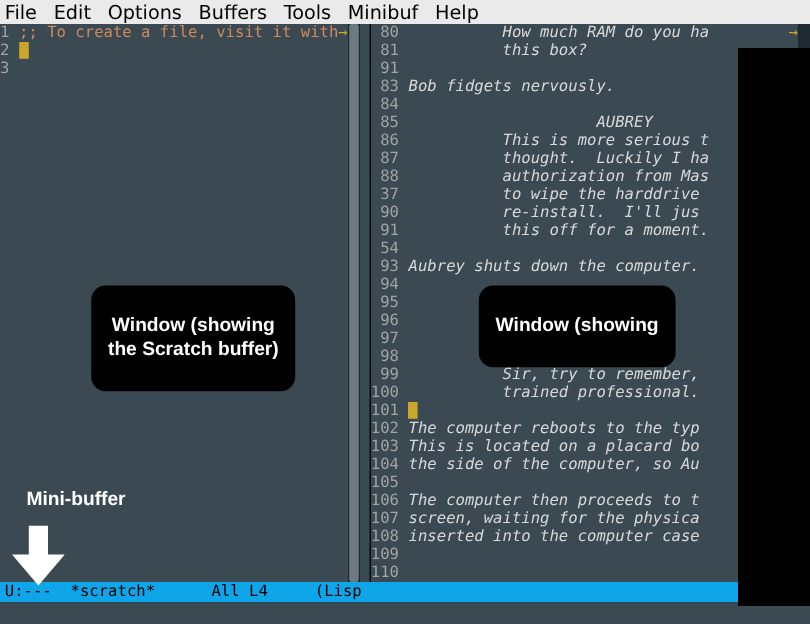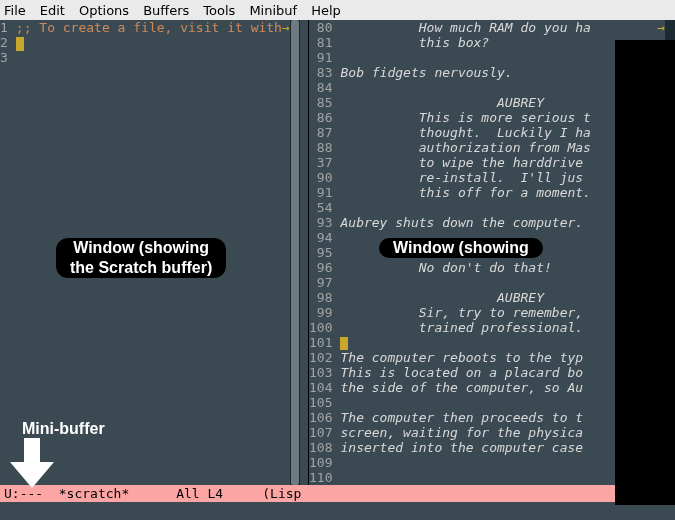--- a/index.html
+++ b/index.html
@@ -12,21 +12,21 @@
     overflow: hidden;
     position: relative;
   }
   .menubar {
     height: 20px;
     background: #eaeaea;
     display: flex;
     align-items: center;
     padding: 0 4px;
     font-family: "DejaVu Sans", Arial, sans-serif;
-    font-size: 13px;
+    font-size: 16px;
     color: #000;
     gap: 14px;
   }
   .menubar span { cursor: default; }
   .workspace {
     position: relative;
     height: 465px;
     display: flex;
     background: #2b3a42;
   }
@@ -68,21 +68,21 @@
   }
   .scrollbar-thumb {
     position: absolute;
     left: 1px; right: 1px;
     background: #6d7a80;
     border-radius: 2px;
   }
   .mode-lines {
     height: 17px;
     display: flex;
-    background: #fca5a5;
+    background: #0ea5e9;
     color: #000;
     font-size: 13px;
     line-height: 17px;
     white-space: pre;
   }
   .mode-left { width: 308px; padding-left: 4px; }
   .mode-right { flex: 1; padding-left: 4px; }
   .minibuffer {
     height: 18px;
     background: #3b4a52;
@@ -94,22 +94,23 @@
   }
   .annotation {
     position: absolute;
     background: #000;
     color: #fff;
     font-family: Arial, sans-serif;
     font-size: 16px;
     font-weight: bold;
     text-align: center;
     border-radius: 12px;
-    padding: 0 14px;
+    padding: 24px 14px;
     line-height: 20px;
+    margin-left: 20px;
   }
   .mini-label {
     position: absolute;
     color: #fff;
     font-family: Arial, sans-serif;
     font-size: 16px;
     font-weight: bold;
   }
   .arrow {
     position: absolute;
@@ -204,21 +205,21 @@
         <div class="scrollbar-thumb" style="top:120px;height:140px;"></div>
       </div>
     </div>
     <div class="annotation" style="left:70px;top:218px;">
       <div>Window (showing</div>
     </div>
   </div>
 
   <div class="black-strip"></div>
 
-  <div class="mini-label" style="left:22px;top:400px;">Mini-buffer</div>
+  <div class="mini-label" style="left:22px;top:388px;">Mini-buffer</div>
   <div class="arrow" style="left:10px;top:418px;">
     <svg viewBox="0 0 44 50">
         <path d="M14 0 H30 V24 H44 L22 50 L0 24 H14 Z" fill="#fff"></path>
       </svg>
   </div>
 </div>
 
 <div class="mode-lines">
   <div class="mode-left">U:---  *scratch*      All L4     (Lisp</div>
 </div>

